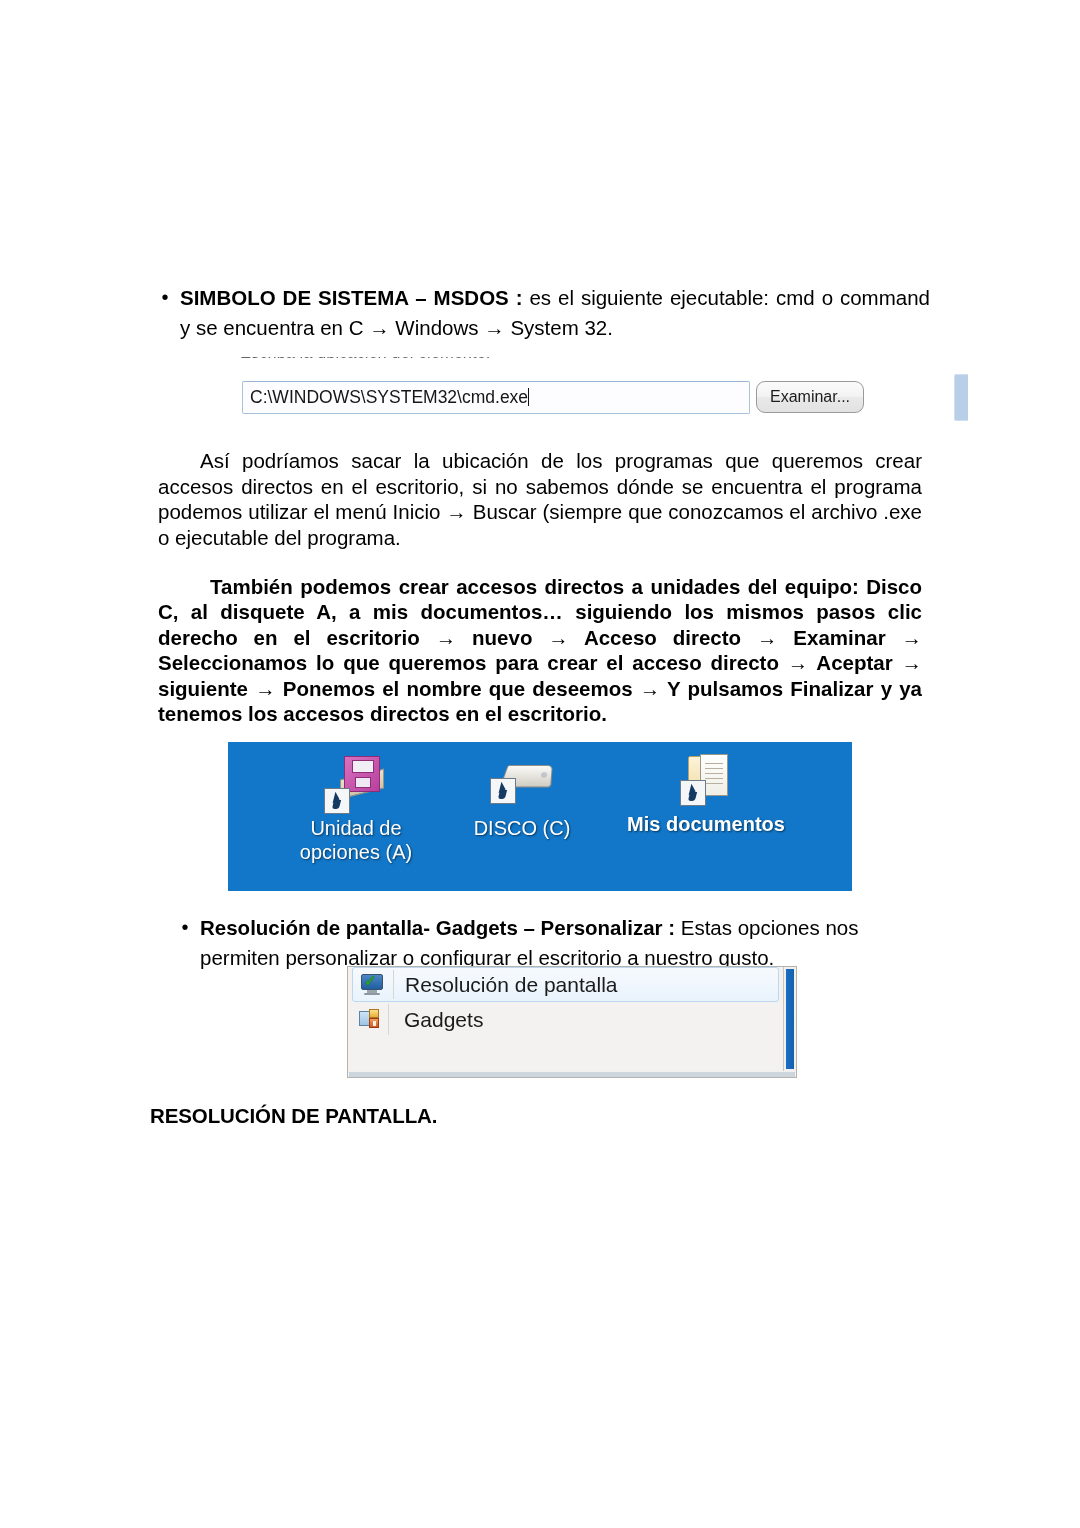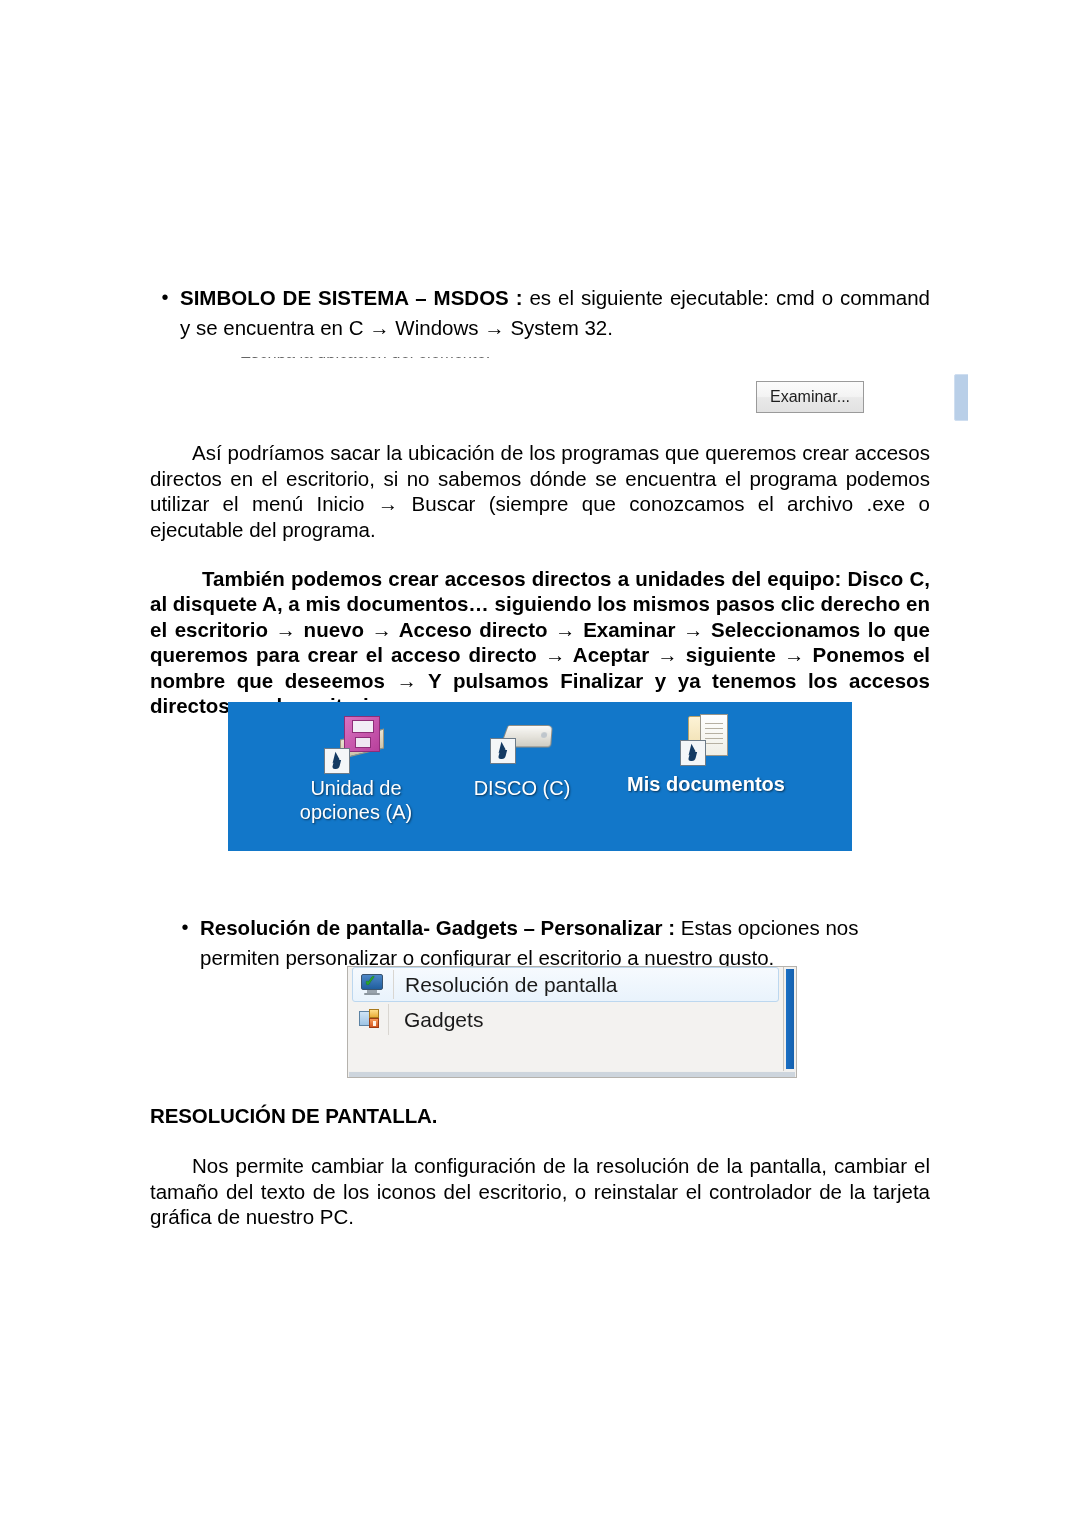--- a/index.html
+++ b/index.html
@@ -47,21 +47,21 @@
   .bullet-body {
     flex: 1;
     font-size: 20.5px;
     line-height: 30px;
     text-align: justify;
     text-justify: inter-word;
   }
   .bullet-body b { font-weight: bold; text-align: center; }
 
   p.para {
-    margin: 0;
+    margin: 8px;
     font-size: 20.5px;
     line-height: 25.5px;
     text-align: justify;
     text-justify: inter-word;
     text-indent: 42px;
     hyphens: none;
   }
   p.para.bold {
     font-weight: bold;
     text-indent: 52px;
@@ -128,21 +128,21 @@
     margin-left: 0px;
   }
   .btn-examinar {
     position: absolute;
     left: 524px;
     top: 24px;
     width: 108px;
     height: 32px;
     box-sizing: border-box;
     border: 1px solid #9a9a9a;
-    border-radius: 0;
+    border-radius: 9px;
     background: linear-gradient(#fbfbfb 0%, #f3f3f3 48%, #e9e9e9 52%, #e2e2e2 100%);
     font-size: 16px;
     color: #1d1d1d;
     text-align: center;
     line-height: 30px;
   }
   .shot-scrollbar {
     position: absolute;
     left: 722px;
     top: 17px;
@@ -150,21 +150,21 @@
     height: 45px;
     background: #b9cfe8;
     border: 1px solid #cfdef0;
     border-radius: 2px;
   }
 
   
   .shot-desktop {
     position: absolute;
     left: 228px;
-    top: 702px;
+    top: 742px;
     width: 624px;
     height: 149px;
     background: #1277c9;
     overflow: hidden;
   }
   .desk-icon {
     position: absolute;
     text-align: center;
     color: #ffffff;
     font-size: 20px;
@@ -460,20 +460,21 @@
       <div class="bullet-body">
         <b>SIMBOLO DE SISTEMA – MSDOS :</b><span> es el siguiente ejecutable: cmd o command y se encuentra en C → Windows → System 32.</span>
       </div>
     </div>
   </div>
 
   <div class="shot-shortcut">
     <div class="clip-label">
       <span>Escriba la ubicación del elemento:</span>
     </div>
+    <div class="loc-input"><span>C:\WINDOWS\SYSTEM32\cmd.exe</span><span class="loc-caret"></span></div>
     <div class="btn-examinar">Examinar...</div>
     <div class="shot-scrollbar"></div>
   </div>
 
   <div class="content" style="top:440px;">
     <p class="para">Así podríamos sacar la ubicación de los programas que queremos crear accesos directos en el escritorio, si no sabemos dónde se encuentra el programa podemos utilizar el menú Inicio → Buscar (siempre que conozcamos el archivo .exe o ejecutable del programa.</p>
   </div>
 
   <div class="content" style="top:566px;">
     <p class="para bold">También podemos crear accesos directos a unidades del equipo: Disco C, al disquete A, a mis documentos… siguiendo los mismos pasos clic derecho en el escritorio → nuevo → Acceso directo → Examinar → Seleccionamos lo que queremos para crear el acceso directo → Aceptar → siguiente → Ponemos el nombre que deseemos → Y pulsamos Finalizar y ya tenemos los accesos directos en el escritorio.</p>
@@ -558,17 +559,14 @@
 
     </div>
     <div class="menu-right-stripe"></div>
     <div class="menu-bottom-stripe"></div>
   </div>
 
   <div class="content" style="top:1103px;">
     <h3 class="heading">RESOLUCIÓN DE PANTALLA.</h3>
   </div>
 
-  <div class="content" style="top:1153px;">
-    <p class="para">Nos permite cambiar la configuración de la resolución de la pantalla, cambiar el tamaño del texto de los iconos del escritorio, o reinstalar el controlador de la tarjeta gráfica de nuestro PC.</p>
-  </div>
 
 </div>
 
 </body></html>

